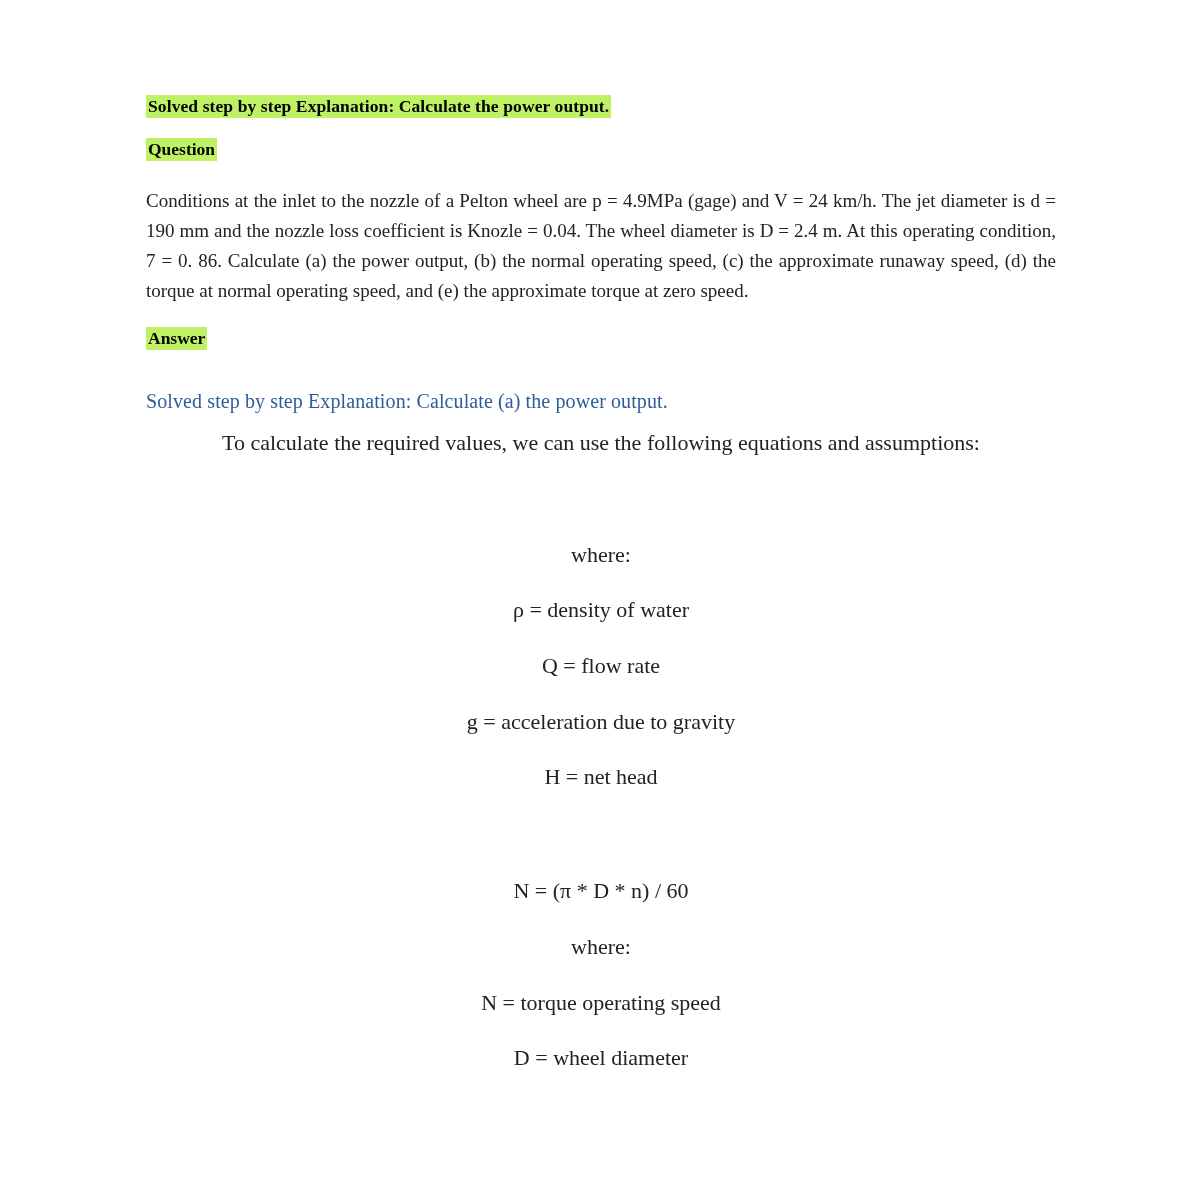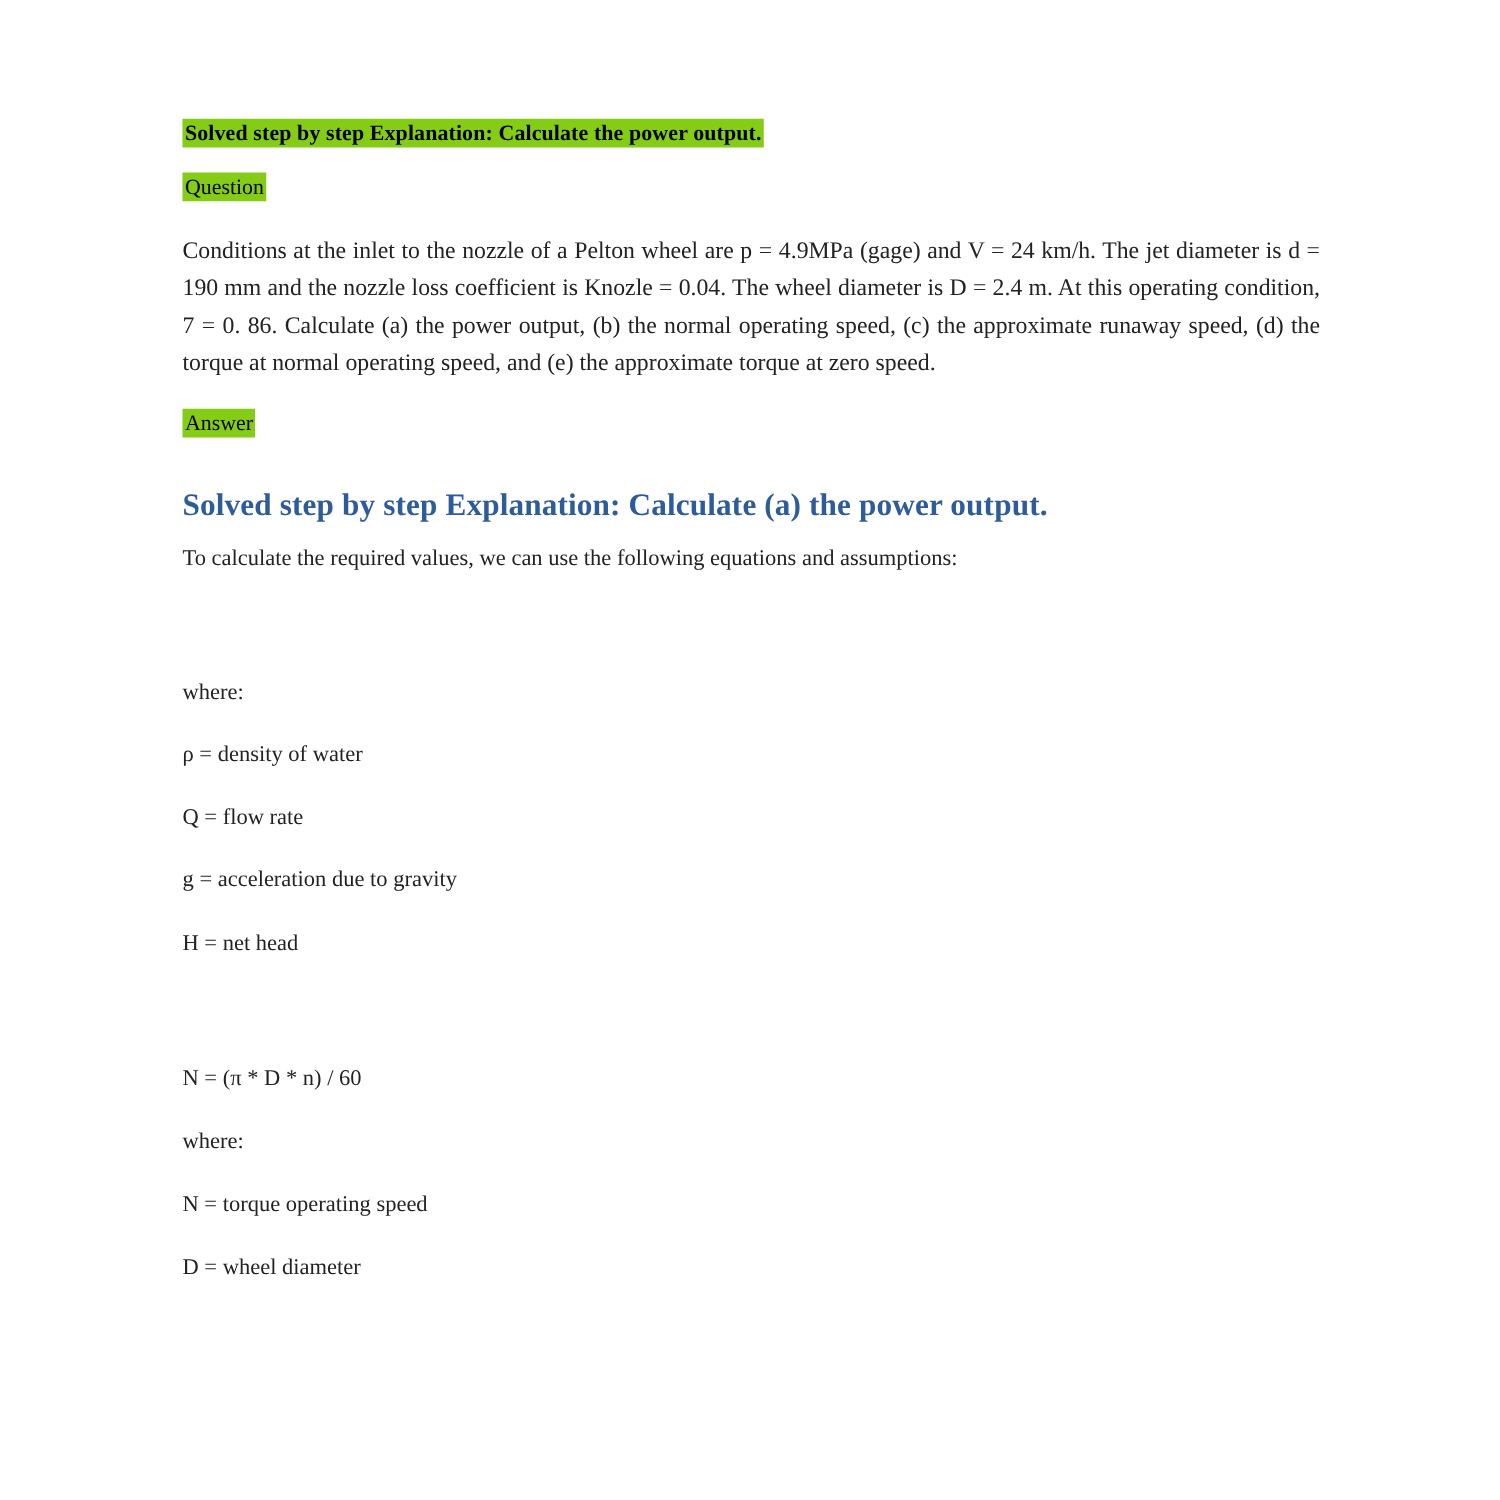--- a/index.html
+++ b/index.html
@@ -30,62 +30,63 @@
   
   .hl-title {
     font-size: 17.5px;
     font-weight: bold;
     line-height: 1.2;
     margin: 0 0 22px 0;
     letter-spacing: 0.1px;
   }
   .hl-label {
     font-size: 17.5px;
-    font-weight: normal;
+    font-weight: bold;
     line-height: 1.2;
     margin: 0 0 26px 0;
   }
   .hl-label.answer-label {
     margin: 0 0 40px 0;
   }
   .hl {
-    background: #84cc16;
+    background: #bef264;
     color: #000000;
     padding: 1px 2px 2px 2px;
     box-decoration-break: clone;
     -webkit-box-decoration-break: clone;
   }
 
   
   .question-para {
     font-size: 19px;
     line-height: 30px;
     text-align: justify;
     text-justify: inter-word;
     margin: 0 16px 22px 0;
     width: 910px;
     color: #222222;
   }
 
   
   .blue-heading {
-    font-size: 25px;
-    font-weight: bold;
+    font-size: 20px;
+    font-weight: normal;
     color: #2e5c9a;
     line-height: 1.25;
     margin: 0 0 14px 0;
     letter-spacing: 0.1px;
   }
 
   
   .body-line {
-    font-size: 18px;
+    font-size: 22px;
     line-height: 1.35;
     margin: 0 0 26px 0;
     color: #222222;
+    text-align: center;
   }
   .body-line.intro {
     margin-bottom: 26px;
   }
   
   .spacer {
     height: 56px;
   }
   .spacer-b {
     height: 58px;

